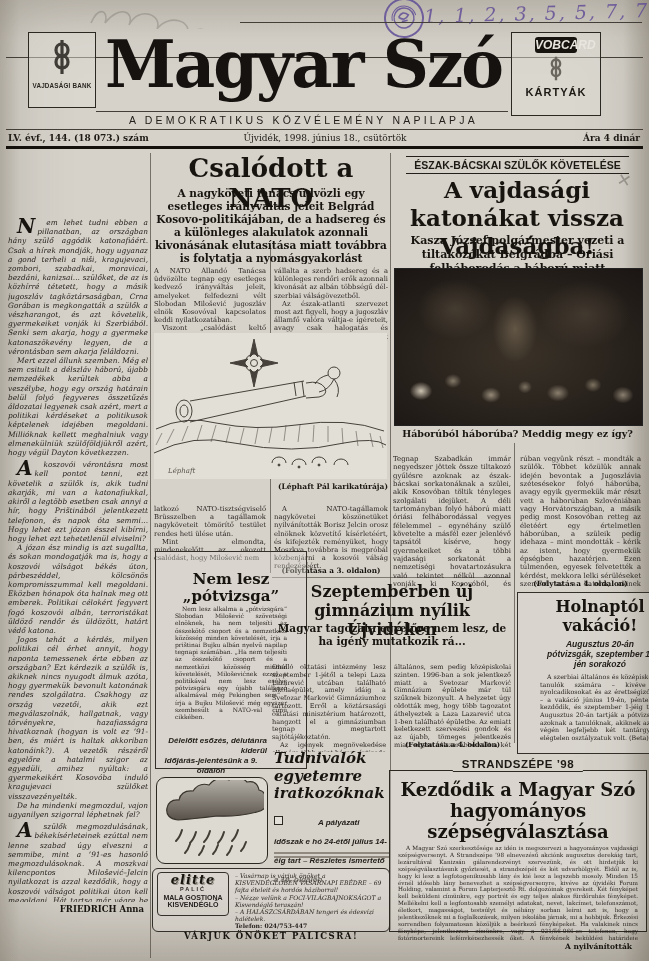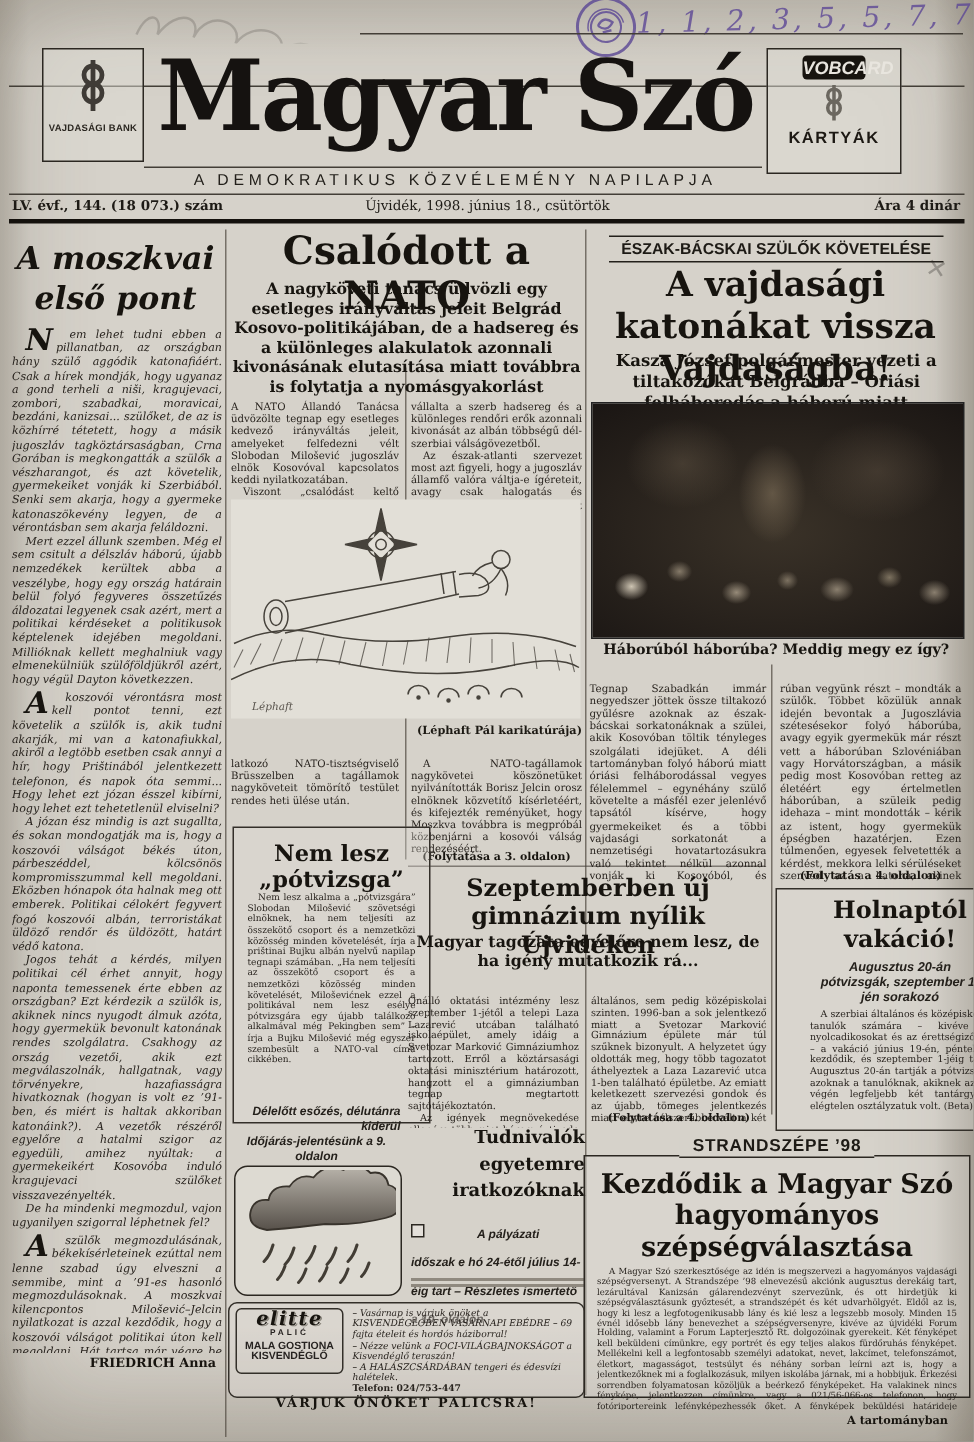--- a/index.html
+++ b/index.html
@@ -102,21 +102,20 @@
   <div class="abs center" style="left:200px;top:133px;width:250px;font-size:9px;font-weight:normal;color:#1d1a15;">Újvidék, 1998. június 18., csütörtök</div>
   <div class="abs" style="left:540px;top:133px;width:100px;text-align:right;font-size:9px;font-weight:bold;color:#1d1a15;">Ára 4 dinár</div>
   <div class="abs" style="left:6px;top:146px;width:637px;height:3px;background:#14110d;"></div>
 
   <div class="vr" style="left:150px;top:153px;height:805px;"></div>
   <div class="vr" style="left:390px;top:153px;height:777px;"></div>
   <div class="vr" style="left:270px;top:245px;height:328px;"></div>
   <div class="vr" style="left:514px;top:443px;height:300px;"></div>
   <div class="hr" style="left:272px;top:577px;width:238px;opacity:.6;"></div>
 
-  <div class="abs serif-head center" style="left:6px;top:158px;width:142px;font-size:21px;line-height:27px;font-style:italic;">A moszkvai első pont</div>
   <div class="abs ital just hidden-ovf" style="left:8px;top:218px;width:140px;height:684px;">
     <p class="noind"><span class="dc">N</span><span>em lehet tudni ebben a pillanatban, az országban hány szülő aggódik katonafiáért. Csak a hírek mondják, hogy ugyanaz a gond terheli a niši, kragujevaci, zombori, szabadkai, moravicai, bezdáni, kanizsai... szülőket, de az is közhírré tétetett, hogy a másik jugoszláv tagköztársaságban, Crna Gorában is megkongatták a szülők a vészharangot, és azt követelik, gyermekeiket vonják ki Szerbiából. Senki sem akarja, hogy a gyermeke katonaszökevény legyen, de a vérontásban sem akarja feláldozni.</span></p>
     <p>Mert ezzel állunk szemben. Még el sem csitult a délszláv háború, újabb nemzedékek kerültek abba a veszélybe, hogy egy ország határain belül folyó fegyveres összetűzés áldozatai legyenek csak azért, mert a politikai kérdéseket a politikusok képtelenek idejében megoldani. Millióknak kellett meghalniuk vagy elmenekülniük szülőföldjükről azért, hogy végül Dayton következzen.</p>
     <p class="noind sect"><span class="dc">A</span><span>koszovói vérontásra most kell pontot tenni, ezt követelik a szülők is, akik tudni akarják, mi van a katonafiukkal, akiről a legtöbb esetben csak annyi a hír, hogy Prištinából jelentkezett telefonon, és napok óta semmi... Hogy lehet ezt józan ésszel kibírni, hogy lehet ezt tehetetlenül elviselni?</span></p>
     <p>A józan ész mindig is azt sugallta, és sokan mondogatják ma is, hogy a koszovói válságot békés úton, párbeszéddel, kölcsönös kompromisszummal kell megoldani. Eközben hónapok óta halnak meg ott emberek. Politikai célokért fegyvert fogó koszovói albán, terroristákat üldöző rendőr és üldözött, határt védő katona.</p>
     <p>Jogos tehát a kérdés, milyen politikai cél érhet annyit, hogy naponta temessenek érte ebben az országban? Ezt kérdezik a szülők is, akiknek nincs nyugodt álmuk azóta, hogy gyermekük bevonult katonának rendes szolgálatra. Csakhogy az ország vezetői, akik ezt megválaszolnák, hallgatnak, vagy törvényekre, hazafiasságra hivatkoznak (hogyan is volt ez ’91-ben, és miért is haltak akkoriban katonáink?). A vezetők részéről egyelőre a hatalmi szigor az egyedüli, amihez nyúltak: a gyermekeikért Kosovóba induló kragujevaci szülőket visszavezényelték.</p>
     <p>De ha mindenki megmozdul, vajon ugyanilyen szigorral léphetnek fel?</p>
     <p class="noind sect"><span class="dc">A</span><span>szülők megmozdulásának, békekísérleteinek ezúttal nem lenne szabad úgy elveszni a semmibe, mint a ’91-es hasonló megmozdulásoknak. A moszkvai kilencpontos Milošević–Jelcin nyilatkozat is azzal kezdődik, hogy a koszovói válságot politikai úton kell megoldani. Hát tartsa már végre be a szavát az ország első embere, aki az alkotmány szerint „békében és háborúban” a jugoszláv katonaságot irányítja, s akinek moszkvai kijelentése szerint „nincs ok, amiért a jugoszláv katonaság ne lenne jugoszláv területen”, vagyis Kosovóban. A politikai rendezést várja tőle a közvélemény, amivel az is elérhető, hogy a katonaság is rendes feladatait lássa el, és a frissen bevonult katonák ne háborús körülmények között találják magukat.</span></p>
 
   </div>
@@ -158,27 +157,28 @@
           <circle cx="145" cy="134" r="1" fill="#46423b"></circle>
           <circle cx="165" cy="132" r="1" fill="#46423b"></circle>
       </g>
       <text x="14" y="140" font-size="7" fill="#5a554e" font-style="italic">Léphaft</text>
     </svg>
   </div>
   <div class="abs" style="left:266px;top:482px;width:122px;text-align:right;font-size:7.5px;font-weight:bold;color:#1c1913;">(Léphaft Pál karikatúrája)</div>
 
   <div class="abs bodytxt just hidden-ovf" style="left:154px;top:493px;width:112px;height:58px;">
     <p class="noind">latkozó NATO-tisztségviselő Brüsszelben a tagállamok nagyköveteit tömörítő testület rendes heti ülése után.</p>
+    <p>Mint elmondta, mindenekelőtt az okozott csalódást, hogy Milošević nem</p>
   </div>
   <div class="abs bodytxt just hidden-ovf" style="left:274px;top:493px;width:114px;height:70px;">
     <p>A NATO-tagállamok nagykövetei köszönetüket nyilvánították Borisz Jelcin orosz elnöknek közvetítő kísérletéért, és kifejezték reményüket, hogy Moszkva továbbra is megpróbál közbenjárni a kosovói válság rendezéséért.</p>
   </div>
   <div class="abs cont" style="left:274px;top:566px;width:114px;">(Folytatása a 3. oldalon)</div>
 
-  <div class="abs boxed hidden-ovf" style="left:155px;top:551px;width:112px;height:178px;padding:9px;">
+  <div class="abs boxed hidden-ovf" style="left:155px;top:551px;width:112px;height:178px;padding:19px;">
     <div class="serif-head center" style="font-size:15px;line-height:17px;">Nem lesz</div>
     <div class="serif-head center" style="font-size:15px;line-height:17px;">„pótvizsga”</div>
     <div class="just" style="font-size:6px;line-height:7.2px;text-indent:7px;color:#29241f;">Nem lesz alkalma a „pótvizsgára” Slobodan Milošević szövetségi elnöknek, ha nem teljesíti az összekötő csoport és a nemzetközi közösség minden követelését, írja a prištinai Bujku albán nyelvű napilap tegnapi számában. „Ha nem teljesíti az összekötő csoport és a nemzetközi közösség minden követelését, Miloševićnek ezzel a politikával nem lesz esélye pótvizsgára egy újabb találkozó alkalmával még Pekingben sem” – írja a Bujku Milošević még egyszer szembesült a NATO-val című cikkében.</div>
 
   </div>
 
   <div class="abs sans center" style="left:155px;top:736px;width:112px;font-size:8px;line-height:9.5px;font-weight:bold;font-style:italic;color:#24201b;text-align:right;">Délelőtt esőzés, délutánra kiderül</div>
   <div class="abs sans center" style="left:155px;top:756px;width:112px;font-size:8px;line-height:9.5px;font-weight:bold;font-style:italic;color:#24201b;">Időjárás-jelentésünk a 9. oldalon</div>
   <div class="abs" style="left:156px;top:777px;width:110px;height:85px;border:1.5px solid #2b2721;border-radius:9px;background:rgba(228,225,218,.5);">
     <svg width="104" height="80" viewBox="0 0 104 80" style="margin:2px 0 0 3px;">
@@ -189,21 +189,21 @@
       </linearGradient>
         </defs>
       <path d="M18,40 q-13,-2 -11,-12 q2,-9 12,-8 q2,-10 14,-9 q6,-9 16,-6 q8,-10 20,-5 q10,-6 18,2 q10,-2 12,8 q8,2 6,11 q4,8 -8,11 q-20,5 -40,4 q-25,3 -39,4 Z" fill="url(#cg)" stroke="#38332c" stroke-width="1.2"></path>
       <g stroke="#423d35" stroke-width="2" fill="none" stroke-linecap="round">
         <path d="M22,50 q-2,7 -6,11 M36,52 q-2,7 -6,11 M50,51 q-2,7 -6,11 M64,52 q-2,7 -6,11 M78,50 q-2,7 -6,11 M30,64 q-2,6 -5,9 M44,66 q-2,6 -5,9 M58,65 q-2,6 -5,9 M72,66 q-2,6 -5,9 M86,62 q-2,6 -5,9"></path>
       </g>
     </svg>
   </div>
 
   <div class="abs" style="left:274px;top:750px;width:116px;">
-    <div class="serif-head" style="font-size:12px;line-height:17.5px;text-align:right;">Tudnivalók egyetemre iratkozóknak</div>
+    <div class="serif-head" style="font-style:italic;font-size:15px;line-height:17.5px;">Tudnivalók egyetemre iratkozóknak</div>
     <div style="margin-top:7px;">
       <span class="chk"></span><span class="sans" style="font-size:8px;line-height:10px;font-weight:bold;font-style:italic;color:#24201b;margin-left:32px;">A pályázati időszak e hó 24-étől július 14-éig tart – Részletes ismertető a 10. oldalon</span>
     </div>
   </div>
   <div class="dbl-bar"></div>
 
   <div class="abs center" style="left:394px;top:154px;width:247px;">
     <span class="sans" style="display:inline-block;border-top:1.5px solid #23201b;border-bottom:1.5px solid #23201b;padding:2px 8px;font-size:10.5px;font-weight:bold;color:#1d1a15;">ÉSZAK-BÁCSKAI SZÜLŐK KÖVETELÉSE</span>
   </div>
 
@@ -251,16 +251,16 @@
   <div class="abs boxed hidden-ovf" style="left:517px;top:592px;width:120px;height:152px;padding:4px 22px;">
     <div class="serif-head center" style="font-size:16px;line-height:19px;">Holnaptól vakáció!</div>
     <div class="sans center" style="font-size:8.5px;line-height:10px;font-weight:bold;font-style:italic;margin:4px 2px;color:#24201b;">Augusztus 20-án pótvizsgák, szeptember 1-jén sorakozó</div>
     <div class="just" style="font-size:6.3px;line-height:7.6px;text-indent:7px;color:#29241f;">A szerbiai általános és középiskolai tanulók számára – kivéve a nyolcadikosokat és az érettségizőket – a vakáció június 19-én, pénteken kezdődik, és szeptember 1-jéig tart. Augusztus 20-án tartják a pótvizsgát azoknak a tanulóknak, akiknek az év végén legfeljebb két tantárgyból elégtelen osztályzatuk volt. (Beta)</div>
   </div>
 
   <div class="abs" style="left:389px;top:770px;width:256px;height:160px;border:1.5px solid #2b2721;background:rgba(224,221,214,.35);">
     <div class="sans" style="position:absolute;top:-13px;left:50%;transform:translateX(-50%);background:#d6d2ca;padding:0 9px 1px;font-size:11.5px;font-weight:bold;letter-spacing:.5px;border-bottom:1.5px solid #2b2721;color:#1d1a15;white-space:nowrap;">STRANDSZÉPE ’98</div>
     <div class="serif-head center" style="font-size:18px;line-height:21px;margin:8px 6px 3px;">Kezdődik a Magyar Szó hagyományos szépségválasztása</div>
     <div class="just hidden-ovf" style="margin:0 8px;height:95px;font-size:5.7px;line-height:6.9px;text-indent:8px;color:#29241f;">A Magyar Szó szerkesztősége az idén is megszervezi a hagyományos vajdasági szépségversenyt. A Strandszépe ’98 elnevezésű akciónk augusztus derekáig tart, lezárultával Kanizsán gálarendezvényt szervezünk, és ott hirdetjük ki szépségválasztásunk győztesét, a strandszépét és két udvarhölgyét. Eldől az is, hogy ki lesz a legfotogenikusabb lány és kié lesz a legszebb mosoly. Minden 15 évnél idősebb lány benevezhet a szépségversenyre, kivéve az újvidéki Forum Holding, valamint a Forum Lapterjesztő Rt. dolgozóinak gyerekeit. Két fényképet kell beküldeni címünkre, egy portrét és egy teljes alakos fürdőruhás fényképet. Mellékelni kell a legfontosabb személyi adatokat, nevet, lakcímet, telefonszámot, életkort, magasságot, testsúlyt és néhány sorban leírni azt is, hogy a jelentkezőknek mi a foglalkozásuk, milyen iskolába járnak, mi a hobbijuk. Érkezési sorrendben folyamatosan közöljük a beérkező fényképeket. Ha valakinek nincs fényképe, jelentkezzen címünkre, vagy a 021/56-066-os telefonon, hogy fotóriportereink lefényképezhessék őket. A fényképek beküldési határideje augusztus 1-je.</div>
-    <div style="text-align:right;margin:2px 14px 0;font-size:7.5px;font-weight:bold;color:#17140f;">A tartományban</div>
+    <div style="text-align:right;margin:2px 14px 0;font-size:7.5px;font-weight:bold;color:#17140f;">A nyilvánították</div>
   </div>
 
 </div>
 
 </body></html>

